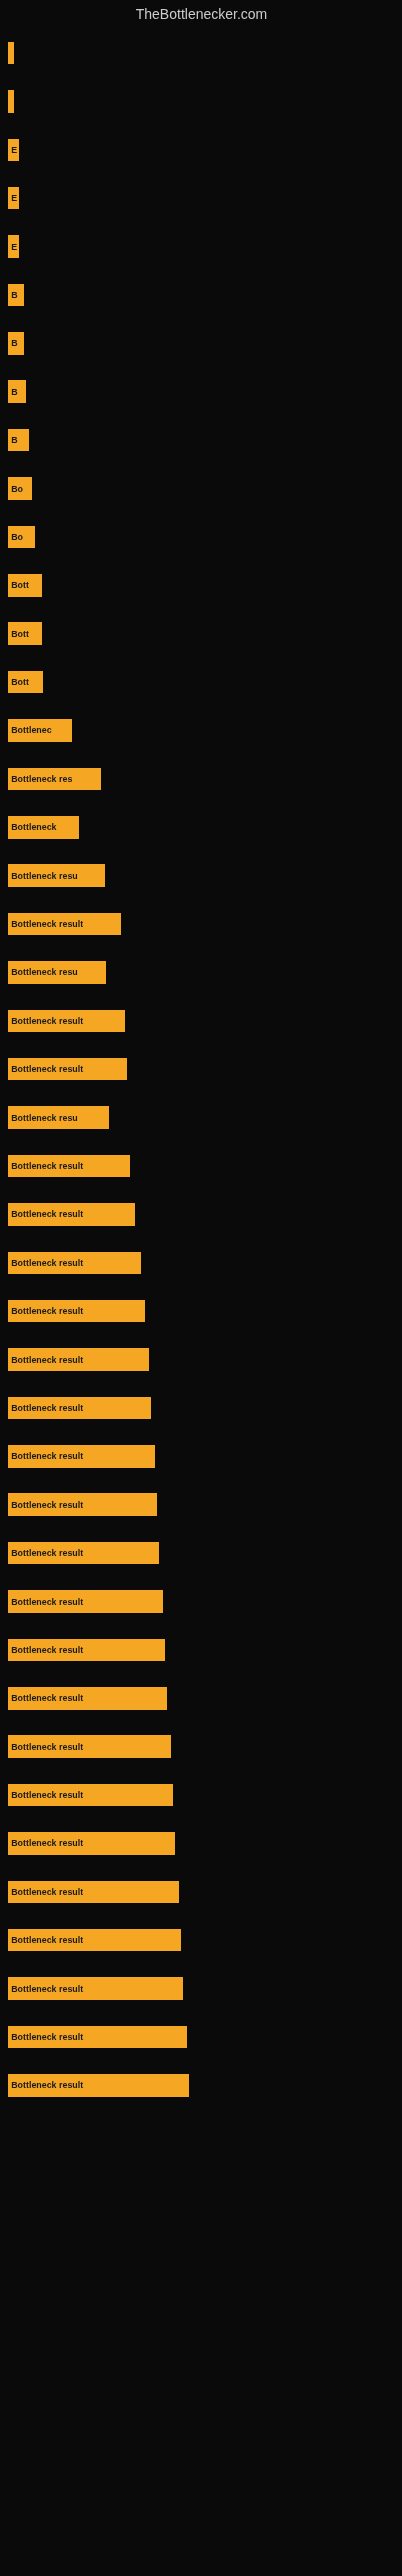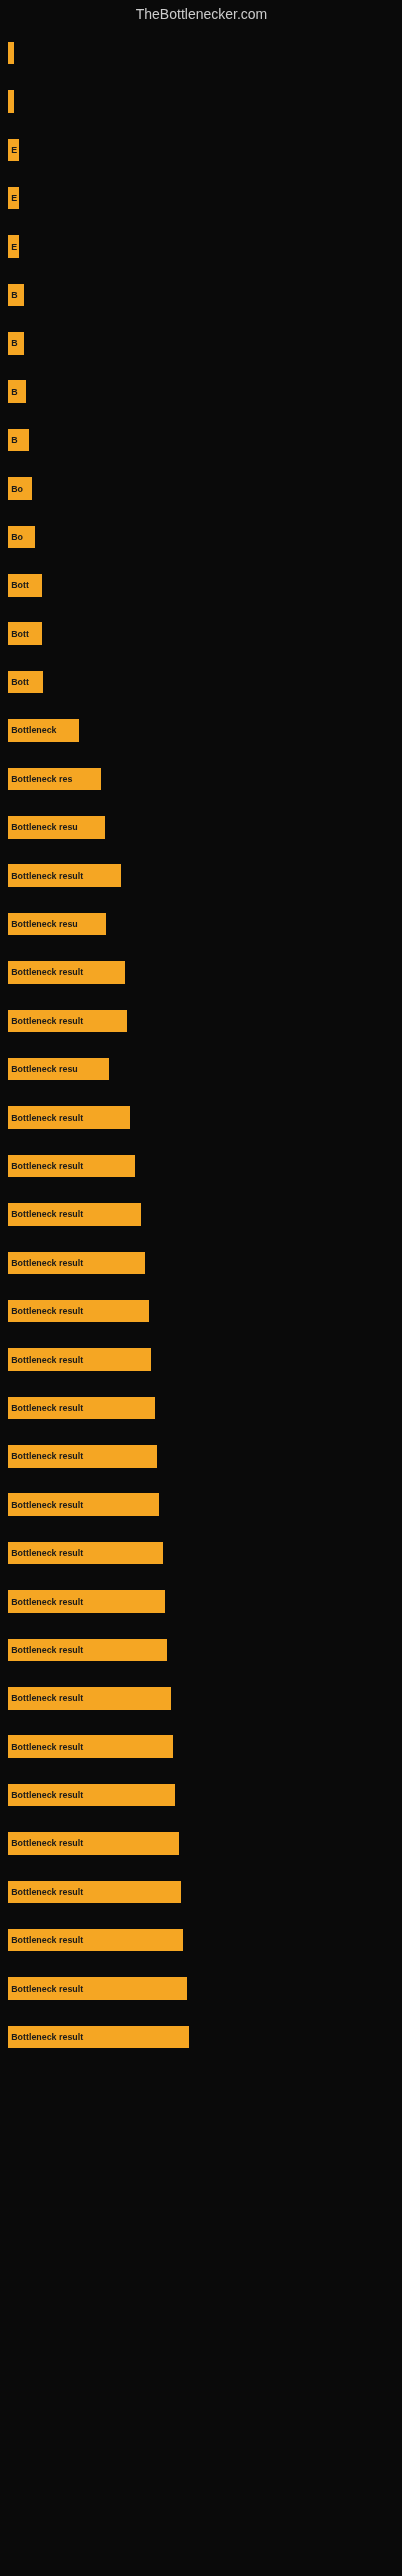--- a/index.html
+++ b/index.html
@@ -124,30 +124,35 @@
       <div class="bar" style="width: 34px;">
         <span class="bar-label">Bott</span>
       </div>
     </div>
     <div class="bar-row">
       <div class="bar" style="width: 35px;">
         <span class="bar-label">Bott</span>
       </div>
     </div>
     <div class="bar-row">
+      <div class="bar" style="width: 64px;">
+        <span class="bar-label">Bottlenec</span>
+      </div>
+    </div>
+    <div class="bar-row">
+      <div class="bar" style="width: 93px;">
+        <span class="bar-label">Bottleneck res</span>
+      </div>
+    </div>
+    <div class="bar-row">
       <div class="bar" style="width: 71px;">
         <span class="bar-label">Bottleneck</span>
       </div>
     </div>
     <div class="bar-row">
-      <div class="bar" style="width: 93px;">
-        <span class="bar-label">Bottleneck res</span>
-      </div>
-    </div>
-    <div class="bar-row">
       <div class="bar" style="width: 97px;">
         <span class="bar-label">Bottleneck resu</span>
       </div>
     </div>
     <div class="bar-row">
       <div class="bar" style="width: 113px;">
         <span class="bar-label">Bottleneck result</span>
       </div>
     </div>
     <div class="bar-row">

